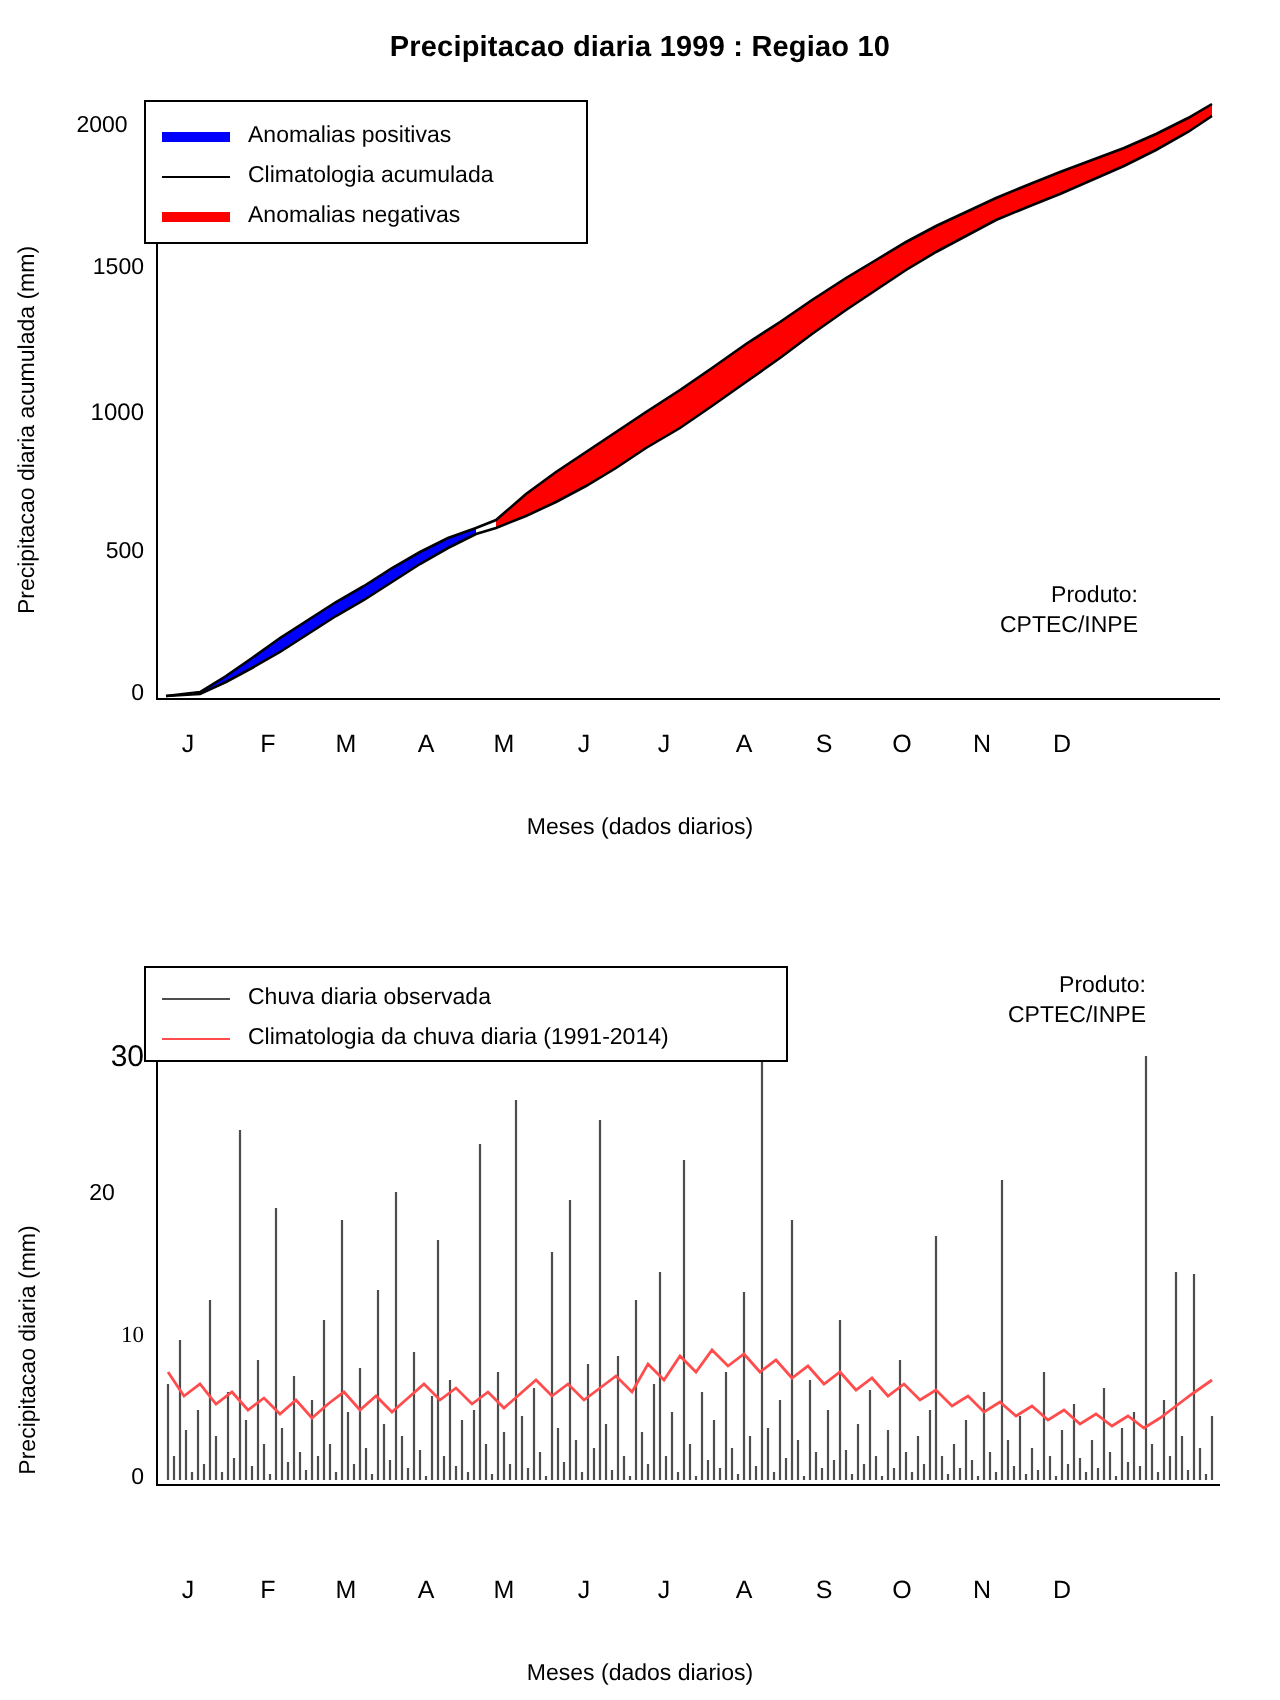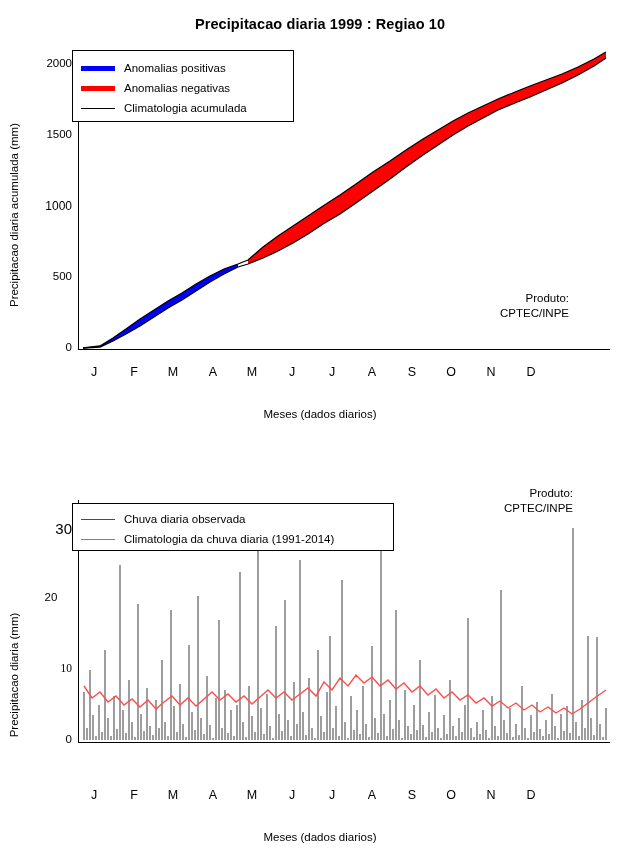--- a/index.html
+++ b/index.html
@@ -51,21 +51,21 @@
   
   #panel-bot{position:absolute;left:0;top:430px;width:640px;height:420px;}
   .ylab-bot{
     position:absolute;left:4px;top:560px;width:20px;height:230px;
     display:flex;align-items:center;justify-content:center;font-size:11.5px;
   }
   .ylab-bot span{transform:rotate(-90deg);white-space:nowrap;display:block;}
   #plot-bot{position:absolute;left:78px;top:500px;width:532px;height:280px;}
 
   #legend-bot{
-    position:absolute;left:72px;top:503px;width:322px;height:48px;
+    position:absolute;left:72px;top:483px;width:322px;height:48px;
     border:1px solid #000;background:#fff;box-sizing:border-box;
     padding:5px 8px 0 8px;
   }
 
   .mon-lbl{position:absolute;font-size:12.5px;text-align:center;width:20px;}
 </style>
 </head>
 <body>
 
 <div class="page">
@@ -99,21 +99,21 @@
         <line class="axis-line" x1="0.5" y1="156" x2="-5" y2="156"></line>
         <line class="axis-line" x1="0.5" y1="85" x2="-5" y2="85"></line>
         <line class="axis-line" x1="0.5" y1="14" x2="-5" y2="14"></line>
       </svg>
     </div>
 
     <div style="position:absolute;left:30px;top:341px;width:42px;text-align:right;font-size:11.5px;">0</div>
     <div style="position:absolute;left:30px;top:270px;width:42px;text-align:right;font-size:11.5px;">500</div>
     <div style="position:absolute;left:30px;top:199px;width:42px;text-align:right;font-size:12px;">1000</div>
     <div style="position:absolute;left:30px;top:128px;width:42px;text-align:right;font-size:11.5px;">1500</div>
-    <div style="position:absolute;left:30px;top:57px;width:42px;text-align:right;font-size:11.5px;">2000</div>
+    <div style="position:absolute;left:30px;top:57px;width:42px;text-align:center;font-size:11.5px;">2000</div>
 
     <div class="mon-lbl" style="left:84px;top:365px;">J</div>
     <div class="mon-lbl" style="left:124px;top:365px;">F</div>
     <div class="mon-lbl" style="left:163px;top:365px;">M</div>
     <div class="mon-lbl" style="left:203px;top:365px;">A</div>
     <div class="mon-lbl" style="left:242px;top:365px;">M</div>
     <div class="mon-lbl" style="left:282px;top:365px;">J</div>
     <div class="mon-lbl" style="left:322px;top:365px;">J</div>
     <div class="mon-lbl" style="left:362px;top:365px;">A</div>
     <div class="mon-lbl" style="left:402px;top:365px;">S</div>
@@ -122,26 +122,26 @@
     <div class="mon-lbl" style="left:521px;top:365px;">D</div>
 
     <div class="xlab" style="top:408px;">Meses (dados diarios)</div>
 
     <div id="legend-top">
       <div class="leg-row">
         <span class="leg-key" style="border-top-width:5px;border-top-color:#0000ff;"></span>
         <span class="leg-txt">Anomalias positivas</span>
       </div>
       <div class="leg-row">
+        <span class="leg-key" style="border-top-width:1px;border-top-color:#000000;"></span>
+        <span class="leg-txt">Climatologia acumulada</span>
+      </div>
+      <div class="leg-row">
         <span class="leg-key" style="border-top-width:5px;border-top-color:#ff0000;"></span>
         <span class="leg-txt">Anomalias negativas</span>
-      </div>
-      <div class="leg-row">
-        <span class="leg-key" style="border-top-width:1px;border-top-color:#000000;"></span>
-        <span class="leg-txt">Climatologia acumulada</span>
       </div>
     </div>
 
     <div class="produto" style="left:500px;top:291px;">
       <div>Produto:</div>
       <div>CPTEC/INPE</div>
     </div>
   </div>
 
   <div id="panel-bot"></div>

